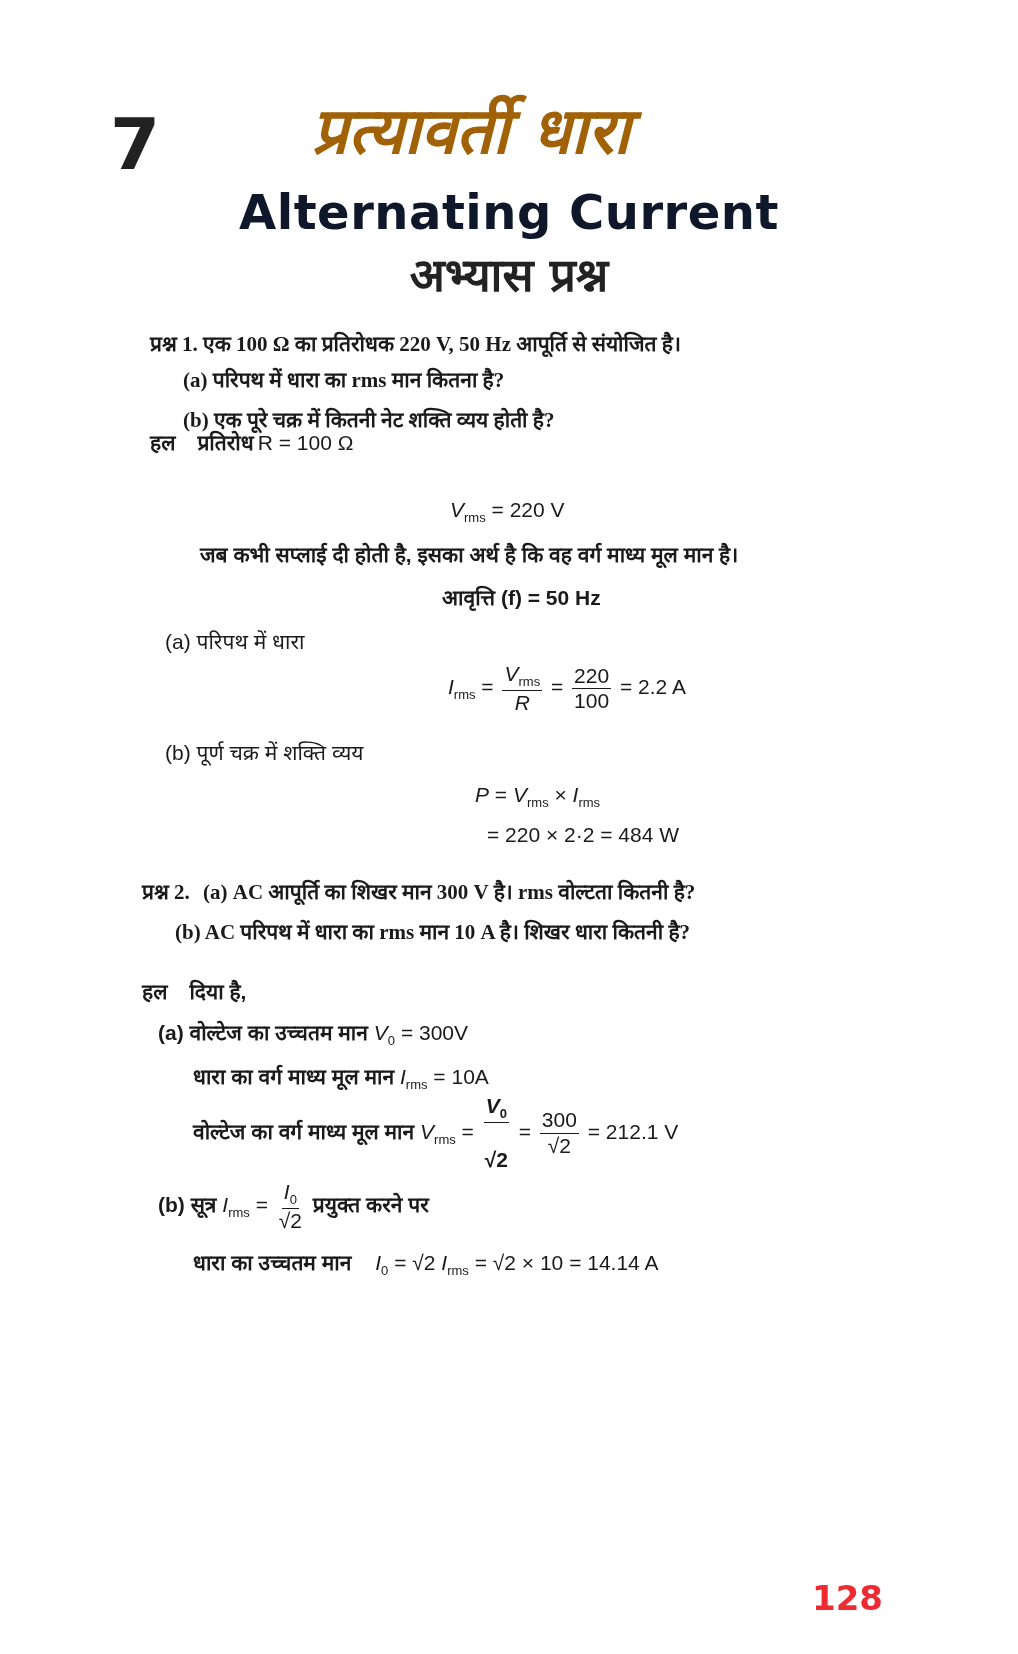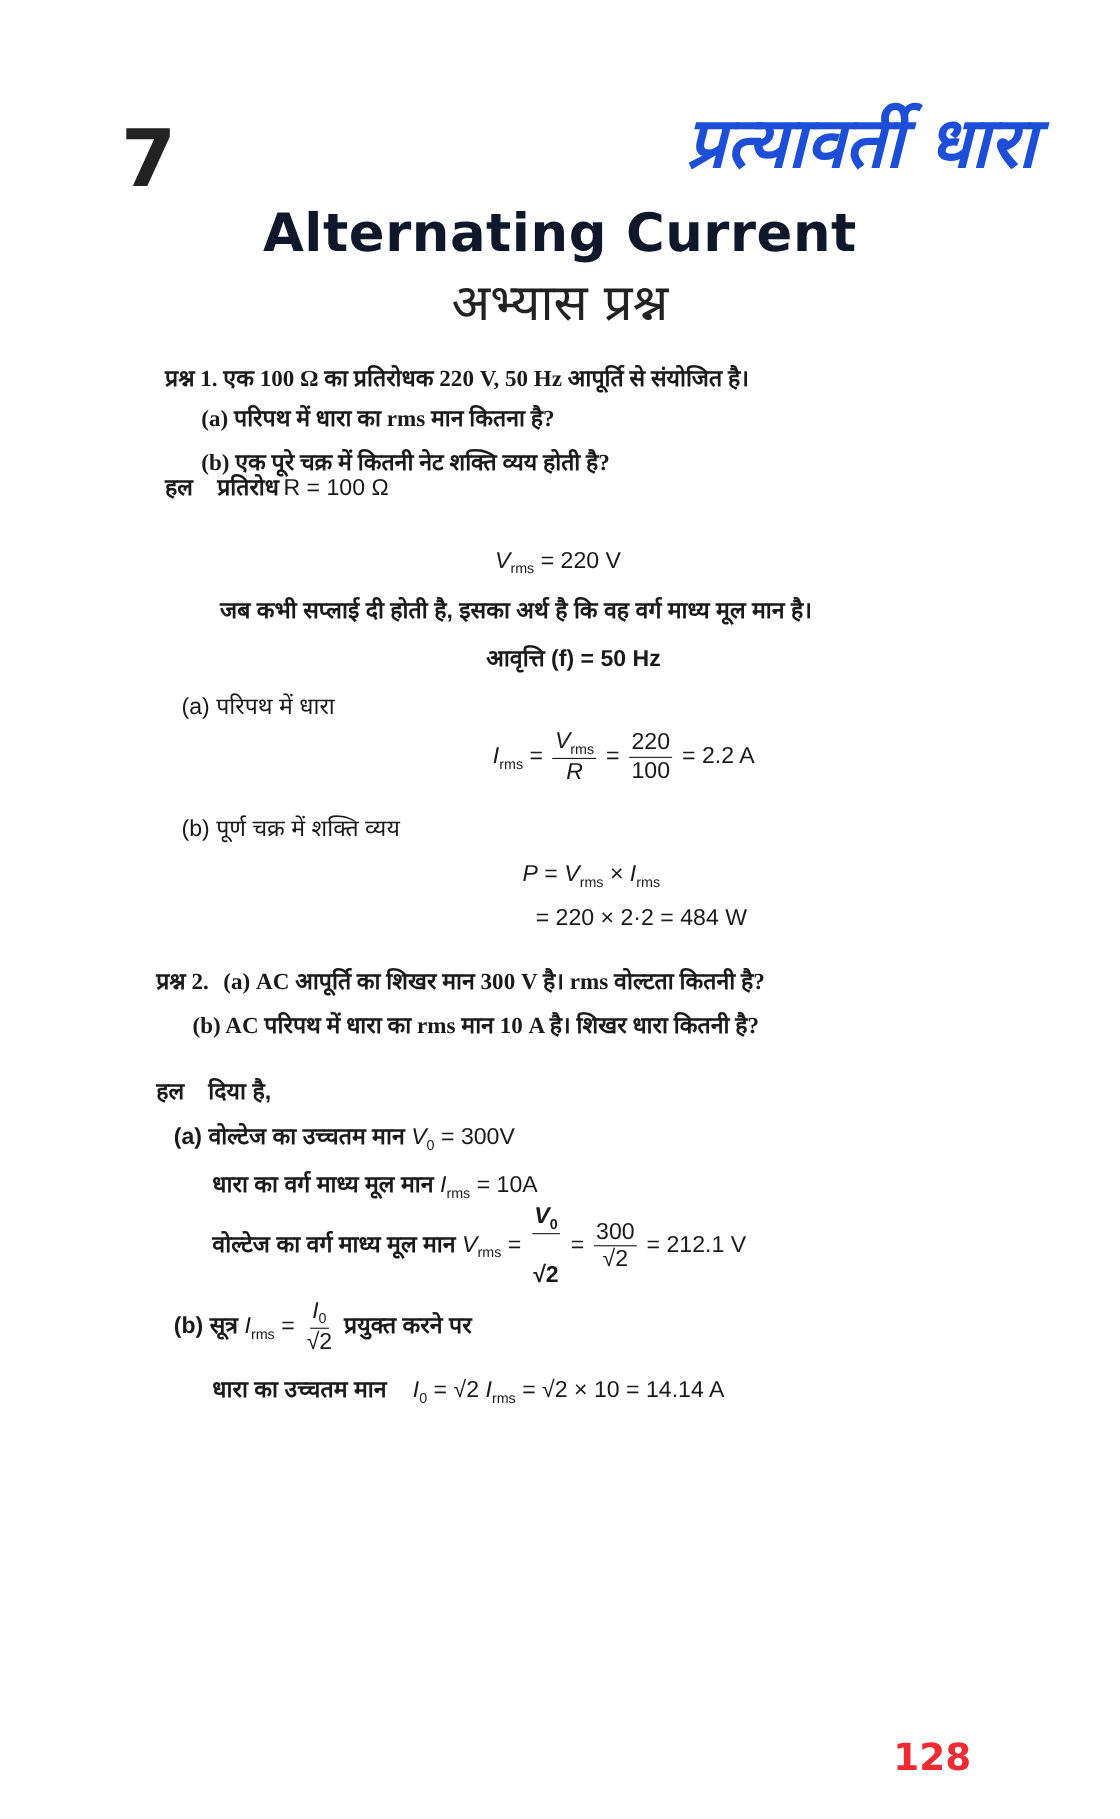--- a/index.html
+++ b/index.html
@@ -7,32 +7,32 @@
       width: 1018px; height: 1654px; position: relative; overflow: hidden;
       background: #ffffff; color: #1a1a1a;
       font-family: "Liberation Serif", "DejaVu Serif", serif;
     }
     .abs { position: absolute; white-space: nowrap; }
     .chapter-num {
       left: 110px; top: 108px; font-family: "DejaVu Sans", sans-serif;
       font-weight: bold; font-size: 72px; color: #222; line-height: 1;
     }
     .title-hi {
-      left: 0; width: 942px; text-align: right; top: 96px;
+      left: 0; width: 942px; text-align: center; top: 96px;
       font-family: "DejaVu Sans", sans-serif; font-weight: bold; font-style: italic;
-      font-size: 64px; color: #1d4ed8; line-height: 1.1;
+      font-size: 64px; color: #a16207; line-height: 1.1;
     }
     .title-en {
       left: 0; width: 1018px; text-align: center; top: 186px; padding-left: 0;
       font-family: "DejaVu Sans", sans-serif; font-weight: bold;
       font-size: 48px; color: #0f172a; line-height: 1.1; letter-spacing: 0.5px;
     }
     .subtitle {
       left: 0; width: 1018px; text-align: center; top: 250px;
-      font-family: "DejaVu Sans", sans-serif; font-weight: normal;
+      font-family: "DejaVu Sans", sans-serif; font-weight: bold;
       font-size: 46px; color: #222; line-height: 1.1;
     }
     .q { font-weight: bold; font-size: 21px; line-height: 1.2; }
     .sol-lbl { font-family: "DejaVu Sans", sans-serif; font-weight: bold; font-size: 21px; }
     .sans { font-family: "Liberation Sans", "DejaVu Sans", sans-serif; font-size: 21px; }
     .sansb { font-family: "Liberation Sans", "DejaVu Sans", sans-serif; font-size: 21px; font-weight: bold; }
     .eq { font-family: "Liberation Sans", "DejaVu Sans", sans-serif; font-size: 21px; }
     .it { font-style: italic; }
     .sub { font-size: 13px; vertical-align: -5px; font-style: normal; margin-top: 28px; }
     .frac { display: inline-flex; flex-direction: column; align-items: center; vertical-align: middle; margin: 0 3px; }

